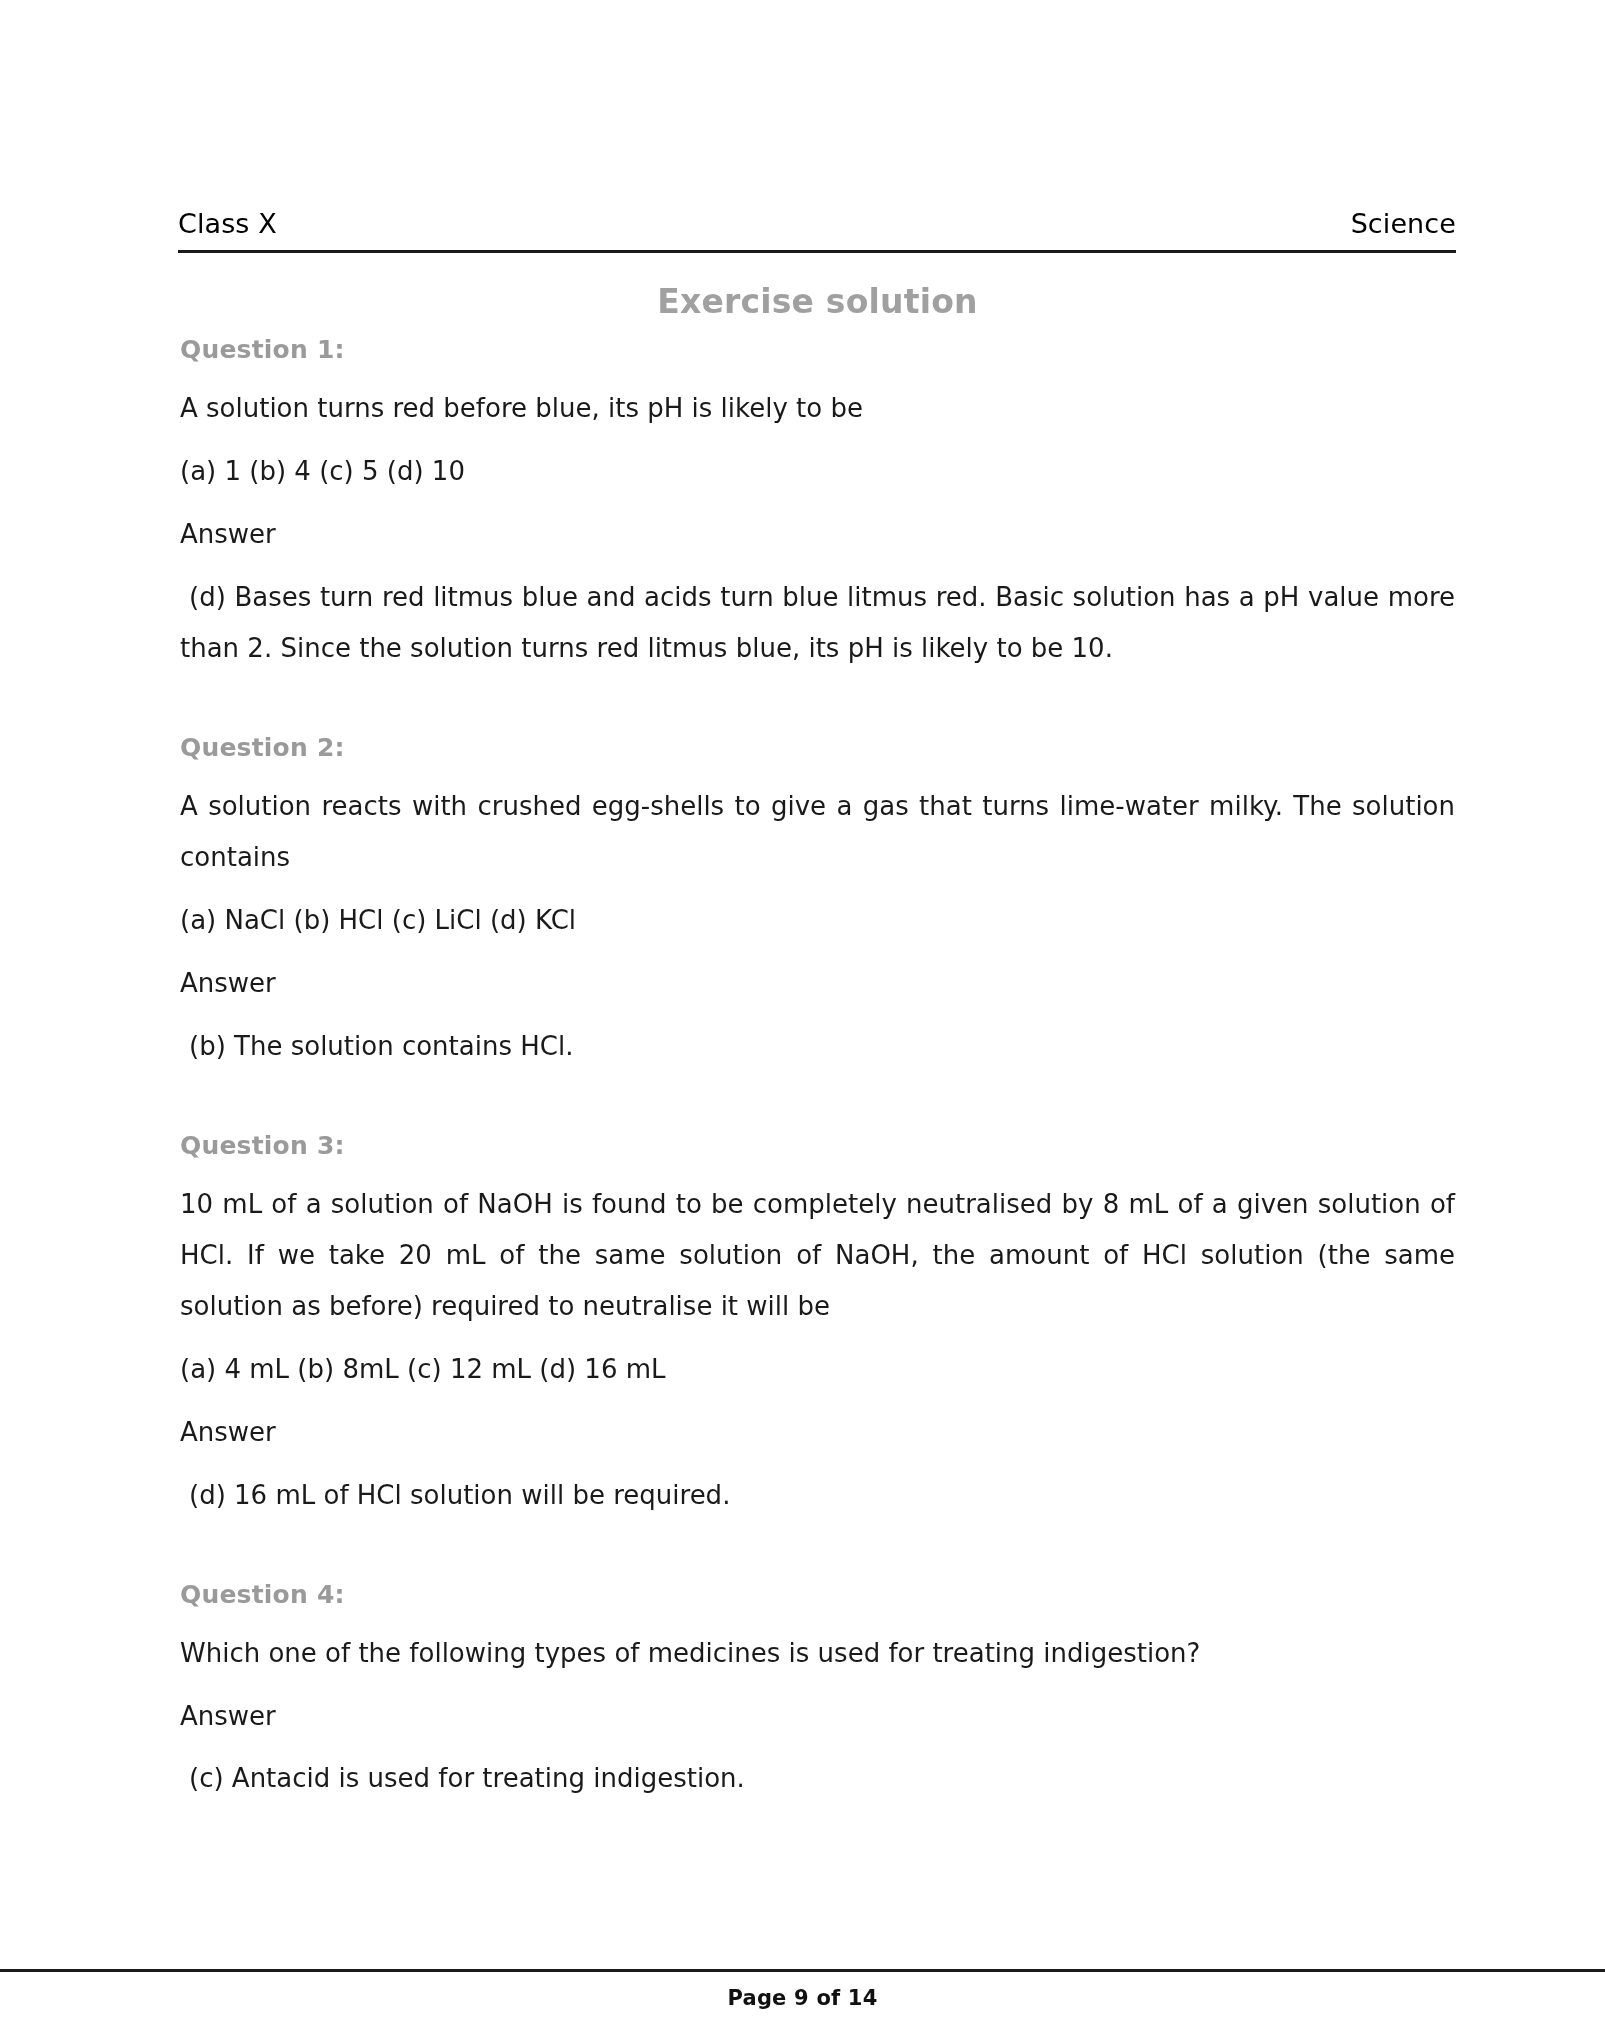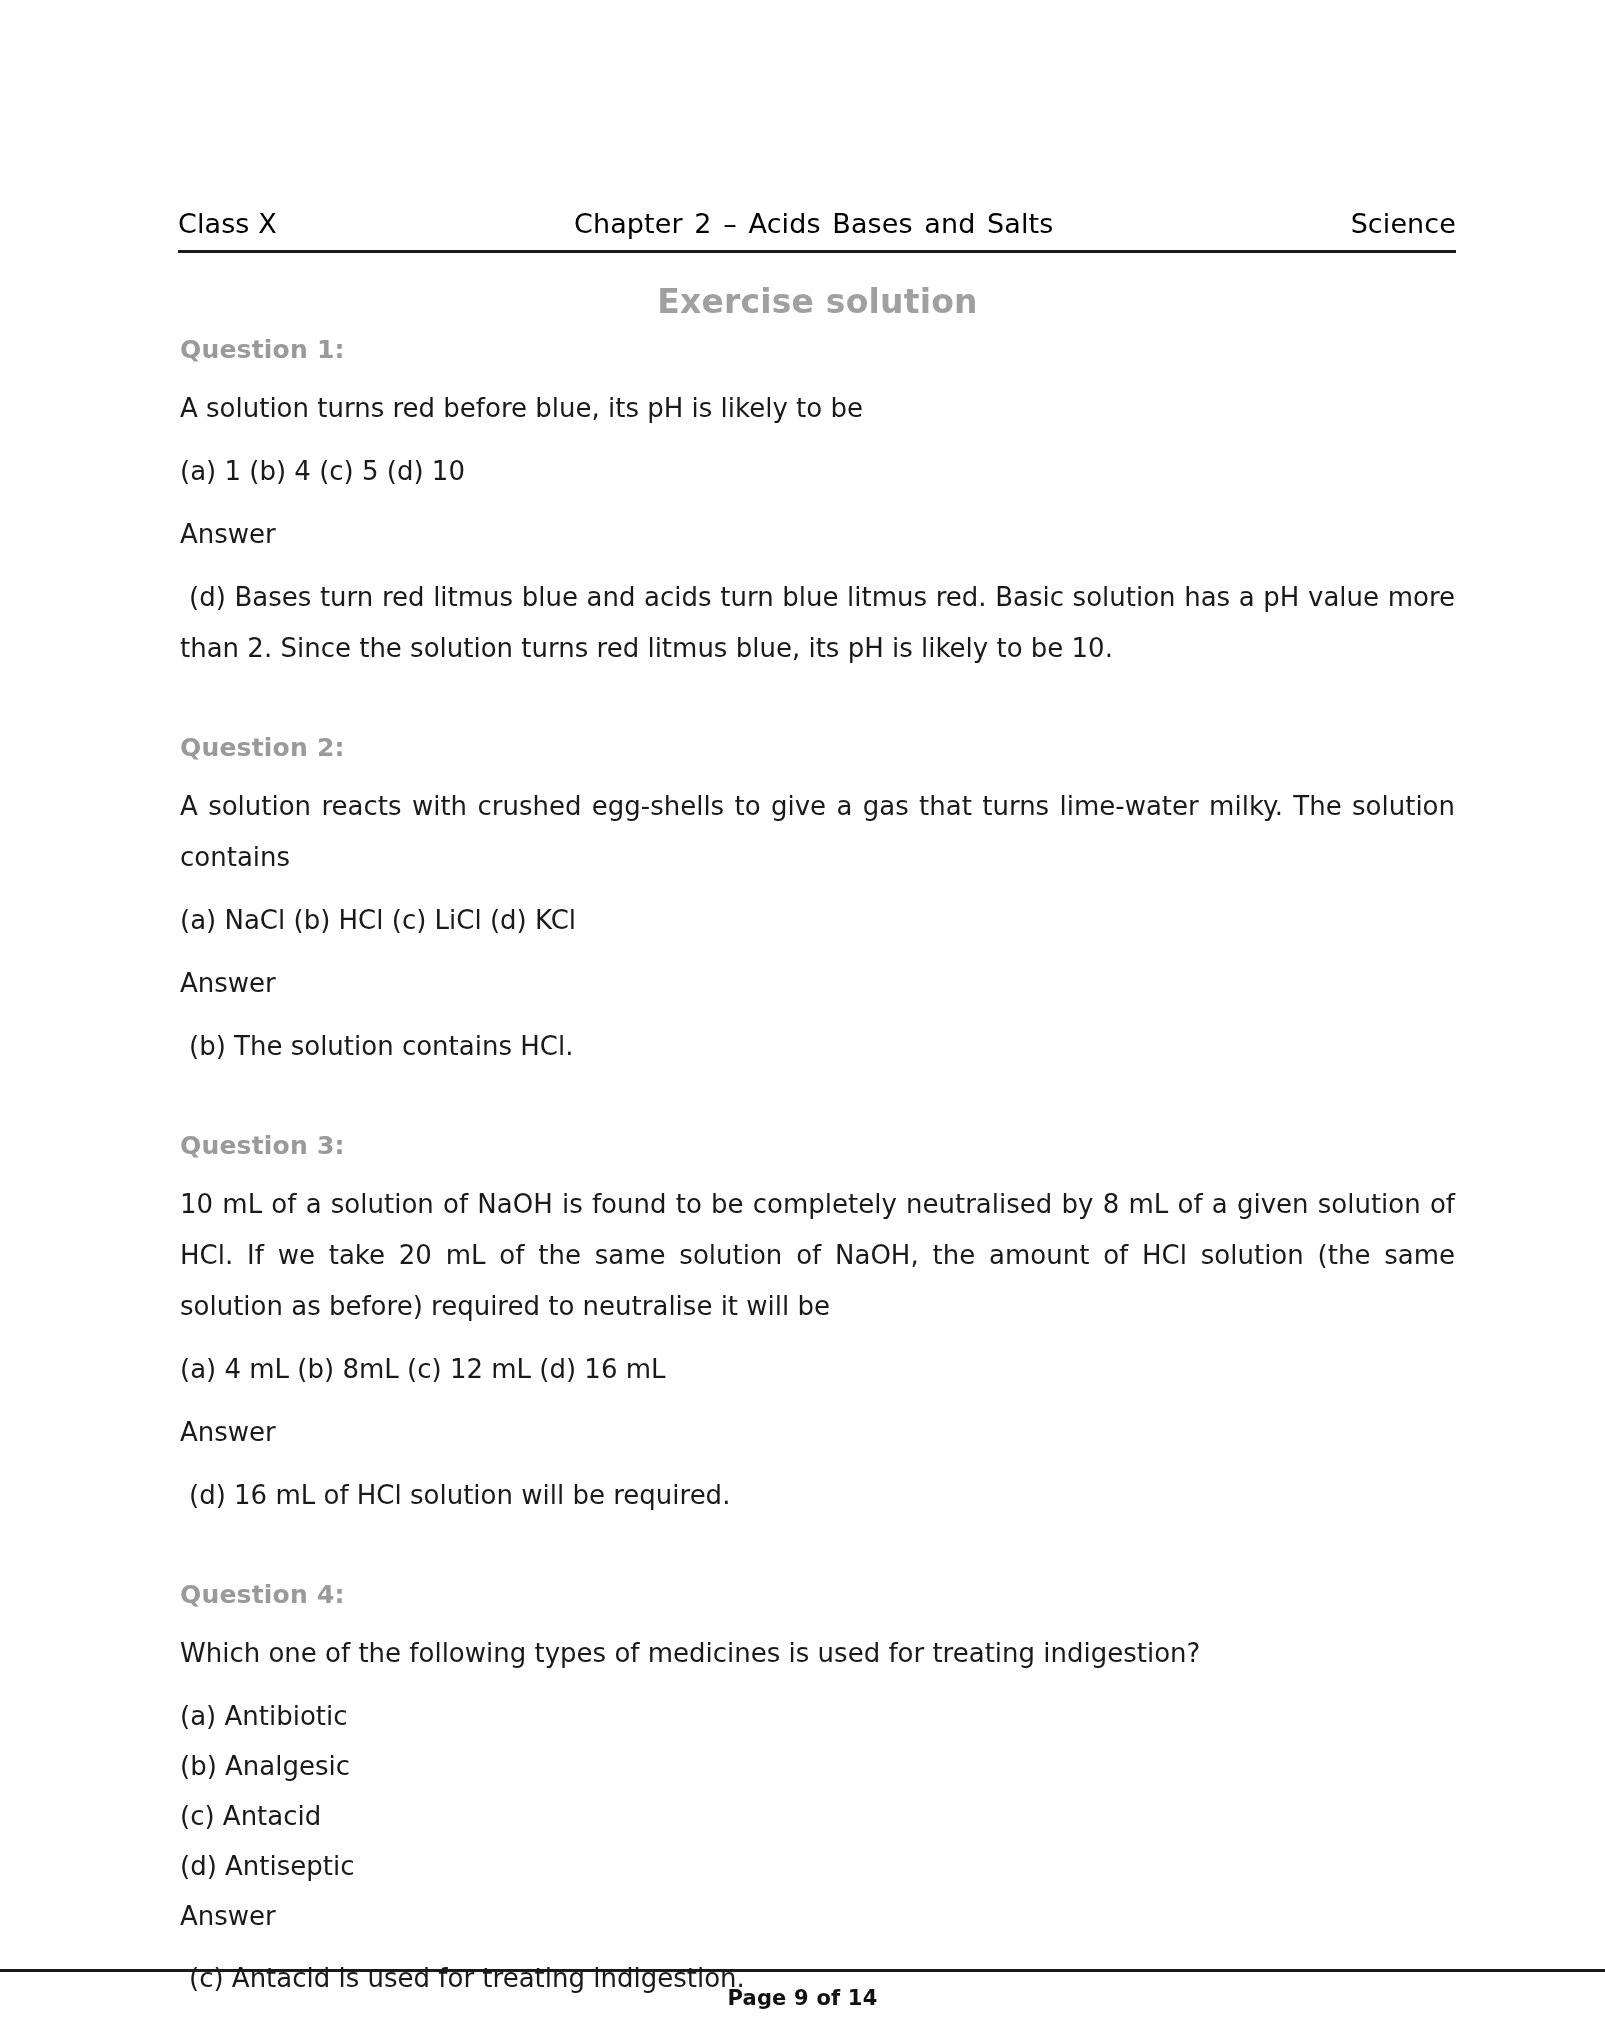--- a/index.html
+++ b/index.html
@@ -121,21 +121,20 @@
     letter-spacing: 0.2px;
   }
 </style>
 </head>
 <body>
 
 <div class="page">
 
   <div class="header">
     <span class="header-left">Class X</span>
-    <span class="header-center">Chapter 2 – Acids  Bases  and  Salts</span>
     <span class="header-right">Science</span>
   </div>
   <div class="header-rule"></div>
 
   <div class="content">
 
     <div class="doc-title">Exercise solution</div>
 
     <div class="q-block">
       <div class="q-heading">Question 1:</div>
@@ -163,26 +162,20 @@
       <p class="line">(a) 4 mL (b) 8mL (c) 12 mL (d) 16 mL</p>
       <p class="line">Answer</p>
       <p class="line answer-body"> (d) 16 mL of HCl solution will be required.</p>
     </div>
 
     <div class="q-gap"></div>
 
     <div class="q-block">
       <div class="q-heading">Question 4:</div>
       <p class="line">Which one of the following types of medicines is used for treating indigestion?</p>
-      <div class="opt-list">
-        <p class="line tight">(a) Antibiotic</p>
-        <p class="line tight">(b) Analgesic</p>
-        <p class="line tight">(c) Antacid</p>
-        <p class="line tight">(d) Antiseptic</p>
-      </div>
       <p class="line tight">Answer</p>
       <p class="line answer-body"> (c) Antacid is used for treating indigestion.</p>
     </div>
 
     <div class="q-gap"></div>
 
   </div>
 
   <div class="footer-rule"></div>
   <div class="footer-text">Page 9 of 14</div>

